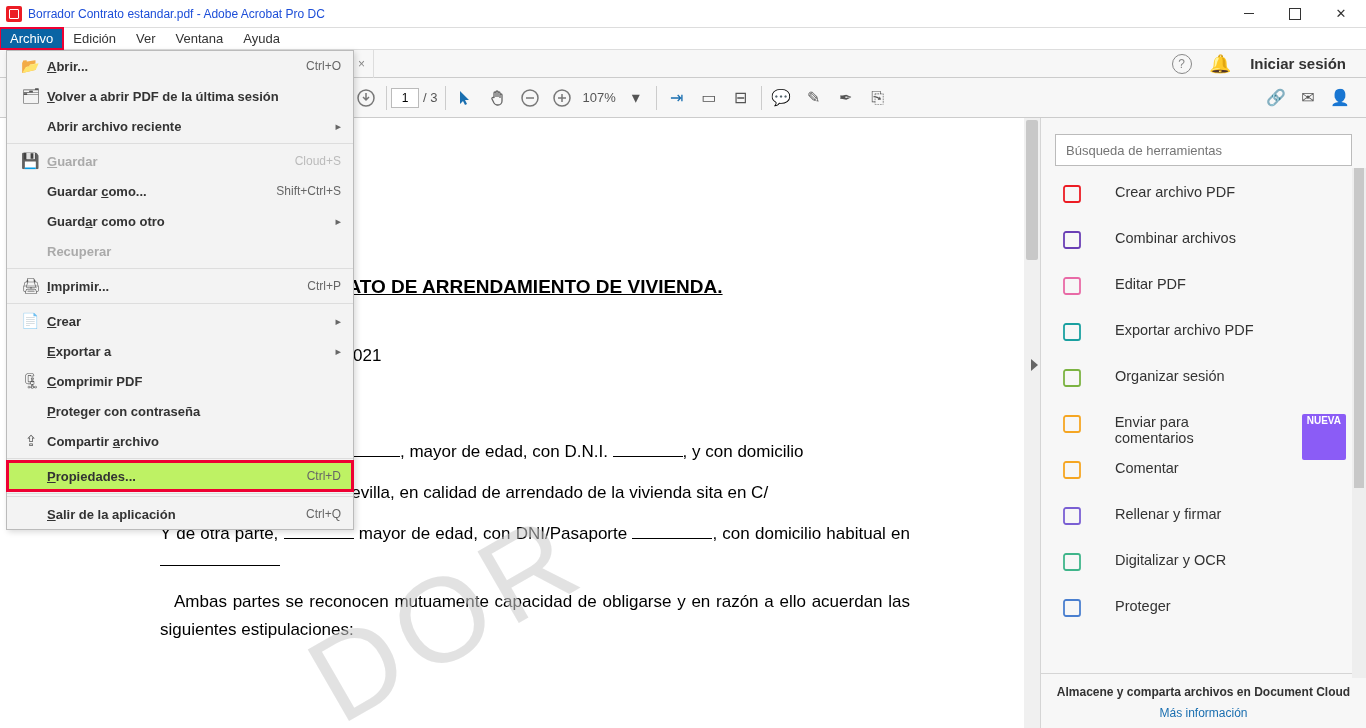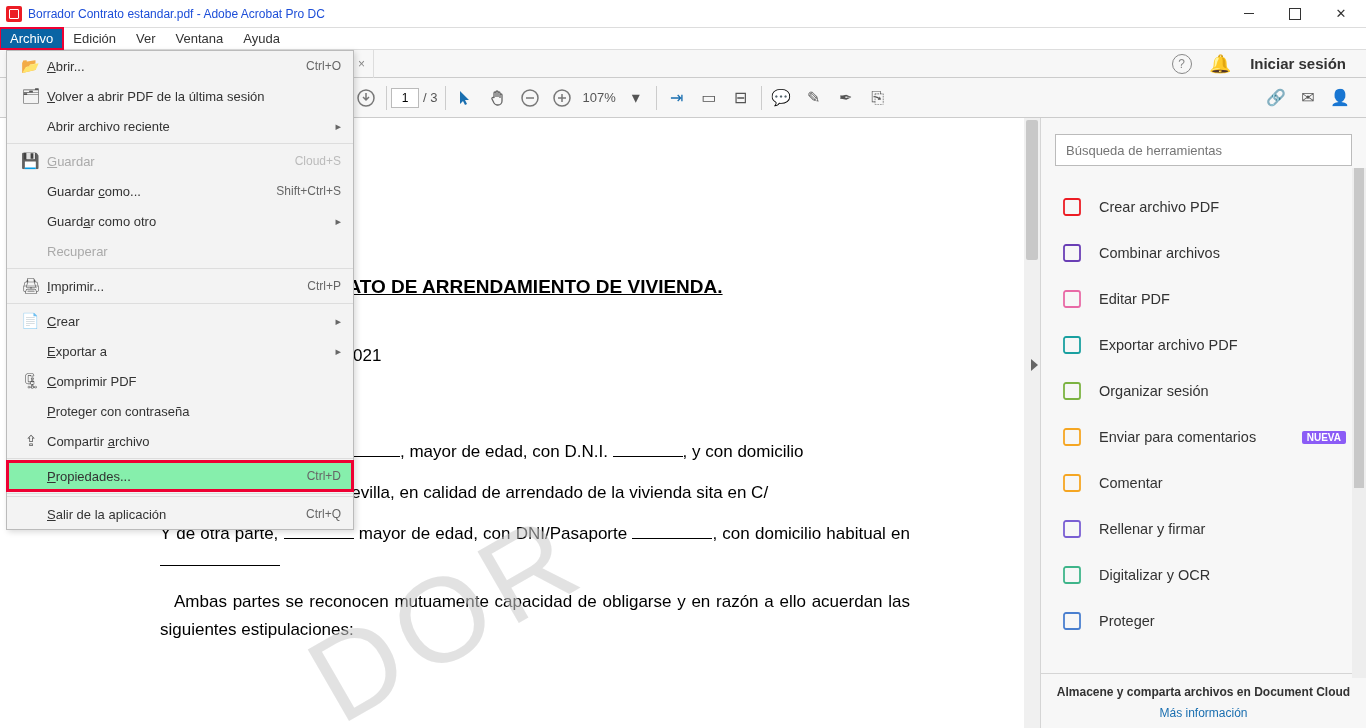--- a/index.html
+++ b/index.html
@@ -42,46 +42,46 @@
 .arrow-icon{color:#1a6fb0;}
 .hand-icon{color:#555;}
 .tb-right{ margin-left:auto; display:flex; align-items:center; padding-right:10px;}
 
 
 .dropdown { position:absolute; left:6px; top:50px; width:348px; background:#f3f3f3; border:1px solid #bbb; box-shadow:2px 2px 6px rgba(0,0,0,0.15); z-index:20; }
 .dd-item { height:30px; display:flex; align-items:center; padding:0 12px; font-size:13px; color:#333; }
 .dd-item.disabled { color:#aaa; }
 .dd-item .i { width:24px; display:flex; justify-content:center; font-size:15px; color:#555;}
 .dd-item.disabled .i{color:#bbb;}
-.dd-item .lbl { flex:1; padding-left:4px;}
+.dd-item .lbl { flex:1; padding-left:4px;font-weight:bold;}
 .dd-item .sc { color:#666; font-size:12px;}
 .dd-item.disabled .sc{color:#bbb;}
 .dd-item .sub { color:#666; font-size:11px;}
 .dd-sep{ height:1px; background:#ddd; margin:2px 0;}
 .dd-item.hover { background:#e8f0f7; }
-.dd-item.highlight { outline:3px solid #e03; outline-offset:-2px; background:#86efac;}
+.dd-item.highlight { outline:3px solid #e03; outline-offset:-2px; background:#bef264;}
 .u{ text-decoration:underline; }
 
 
 .doc-area{ position:absolute; left:40px; top:118px; right:336px; bottom:0; overflow:hidden; background:#fff;}
 .doc-page{ padding:24px 120px; font-family:"Times New Roman",serif; font-size:17px; color:#000; line-height:1.6;}
 .doc-title{ text-align:center; font-weight:bold; text-decoration:underline; font-size:19px; margin:130px 0 40px 0;}
 .doc-p{ margin:14px 0; text-align:justify;}
 .blank{ display:inline-block; border-bottom:1px solid #000; min-width:80px; height:1em;}
 .watermark{ position:absolute; left:260px; top:430px; font-size:120px; color:#ccc; transform:rotate(-30deg); pointer-events:none; font-family:Arial; letter-spacing:8px; opacity:0.55; font-weight:400;}
 .vscroll{ position:absolute; top:118px; right:326px; bottom:0; width:16px; background:#f0f0f0;}
 .vscroll .thumb{ position:absolute; top:2px; left:2px; right:2px; height:140px; background:#c8c8c8; border-radius:2px;}
 .right-tri{ position:absolute; top:359px; right:328px; width:0;height:0;border-top:6px solid transparent;border-bottom:6px solid transparent;border-left:7px solid #666;}
 
 
 .rpanel{ position:absolute; right:0; top:118px; bottom:0; width:326px; background:#f7f7f7; border-left:1px solid #d5d5d5; display:flex; flex-direction:column;}
 .search-box{ margin:16px 14px 12px 14px; }
 .search-box input{ width:100%; height:32px; border:1px solid #bbb; padding:0 10px; font-size:13px; background:#fff;}
 .tools{ flex:1; overflow:hidden; padding:6px 0;}
-.tool{ height:46px; display:flex; align-items:center; padding:0 20px; gap:16px; font-size:14.5px; color:#333;}
+.tool{ height:46px; display:flex; padding:0 20px; gap:32px; font-size:14.5px; color:#333;}
 .tool .ti{ width:22px; display:flex; justify-content:center; font-size:18px;}
 .badge{ margin-left:auto; background:#8b5cf6; color:#fff; font-size:10px; font-weight:bold; padding:1px 5px; border-radius:2px;}
 .footer{ border-top:1px solid #d5d5d5; padding:10px 14px 8px 14px; text-align:center; font-size:12px;}
 .footer .h{ font-weight:bold; color:#333; line-height:1.35;}
 .footer .link{ color:#1a6fb0; margin-top:6px; font-size:12px;}
 .rscroll{ position:absolute; right:0; top:50px; bottom:50px; width:14px; background:#eee;}
 .rscroll .thumb{position:absolute; top:0; left:2px; right:2px; height:320px; background:#c8c8c8;}
 
 svg{display:block;}
 </style>

